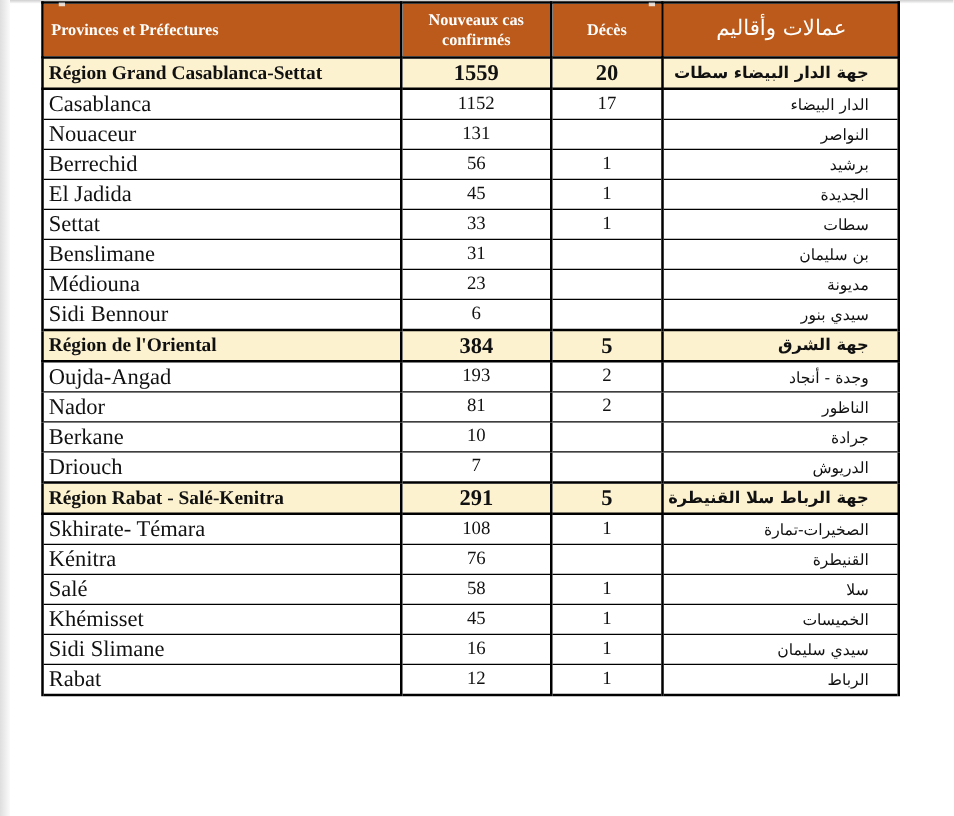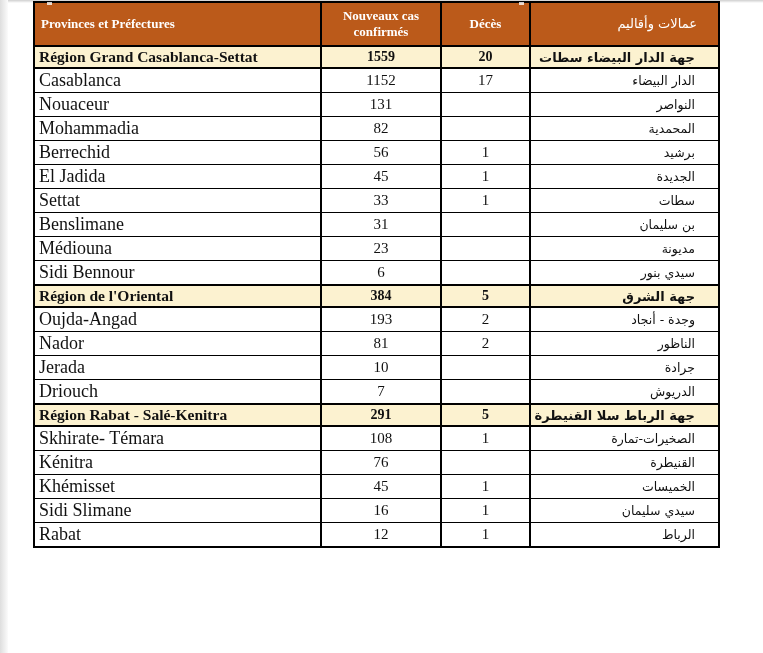--- a/index.html
+++ b/index.html
@@ -61,40 +61,40 @@
     font-weight: bold;
     font-size: 13px;
     line-height: 1.25;
     border-top: 2px solid var(--border, #000);
     border-bottom: 2px solid var(--border, #000);
     white-space: normal;
   }
   thead th.h-name { text-align: left; padding-left: 6px; }
   thead th.h-num  { text-align: center; padding: 0 6px; }
   thead th.h-ar   {
-    text-align: right; padding-right: 21px;
+    text-align: center; padding-right: 0;
     font-family: "DejaVu Sans", sans-serif;
-    font-weight: normal; font-size: 13px;
+    font-weight: normal; font-size: 17px;
     direction: rtl;
   }
 
   tbody tr { height: 21px; }
 
   tbody tr.data-row td { border-top: 1px solid var(--border, #000); }
   tbody tr.region-row td {
     border-top: 2px solid var(--border, #000);
     border-bottom: 2px solid var(--border, #000);
     background: var(--region-bg, #FCF2D0);
     font-weight: bold;
   }
 
   td.c-name { text-align: left; padding-left: 4px; font-size: 18px; }
   tr.region-row td.c-name { font-size: 15.5px; }
   td.c-num  { text-align: center; font-size: 15px; }
-  tr.region-row td.c-num { font-size: 14px; }
+  tr.region-row td.c-num { font-size: 18px; }
   td.c-ar {
     text-align: right; padding-right: 23px;
     font-family: "DejaVu Sans", sans-serif;
     font-size: 12.5px;
     direction: rtl;
   }
   tr.region-row td.c-ar { font-size: 13px; }
 
   .remnant {
     position: absolute;
@@ -141,26 +141,20 @@
           <td class="c-num">17</td>
           <td class="c-ar">الدار البيضاء</td>
         </tr>
         <tr class="data-row">
           <td class="c-name">Nouaceur</td>
           <td class="c-num">131</td>
           <td class="c-num"></td>
           <td class="c-ar">النواصر</td>
         </tr>
         <tr class="data-row">
-          <td class="c-name">Mohammadia</td>
-          <td class="c-num">82</td>
-          <td class="c-num"></td>
-          <td class="c-ar">المحمدية</td>
-        </tr>
-        <tr class="data-row">
           <td class="c-name">Berrechid</td>
           <td class="c-num">56</td>
           <td class="c-num">1</td>
           <td class="c-ar">برشيد</td>
         </tr>
         <tr class="data-row">
           <td class="c-name">El Jadida</td>
           <td class="c-num">45</td>
           <td class="c-num">1</td>
           <td class="c-ar">الجديدة</td>
@@ -201,21 +195,21 @@
           <td class="c-num">2</td>
           <td class="c-ar">وجدة - أنجاد</td>
         </tr>
         <tr class="data-row">
           <td class="c-name">Nador</td>
           <td class="c-num">81</td>
           <td class="c-num">2</td>
           <td class="c-ar">الناظور</td>
         </tr>
         <tr class="data-row">
-          <td class="c-name">Jerada</td>
+          <td class="c-name">Berkane</td>
           <td class="c-num">10</td>
           <td class="c-num"></td>
           <td class="c-ar">جرادة</td>
         </tr>
         <tr class="data-row">
           <td class="c-name">Driouch</td>
           <td class="c-num">7</td>
           <td class="c-num"></td>
           <td class="c-ar">الدريوش</td>
         </tr>
@@ -231,20 +225,26 @@
           <td class="c-num">1</td>
           <td class="c-ar">الصخيرات-تمارة</td>
         </tr>
         <tr class="data-row">
           <td class="c-name">Kénitra</td>
           <td class="c-num">76</td>
           <td class="c-num"></td>
           <td class="c-ar">القنيطرة</td>
         </tr>
         <tr class="data-row">
+          <td class="c-name">Salé</td>
+          <td class="c-num">58</td>
+          <td class="c-num">1</td>
+          <td class="c-ar">سلا</td>
+        </tr>
+        <tr class="data-row">
           <td class="c-name">Khémisset</td>
           <td class="c-num">45</td>
           <td class="c-num">1</td>
           <td class="c-ar">الخميسات</td>
         </tr>
         <tr class="data-row">
           <td class="c-name">Sidi Slimane</td>
           <td class="c-num">16</td>
           <td class="c-num">1</td>
           <td class="c-ar">سيدي سليمان</td>

